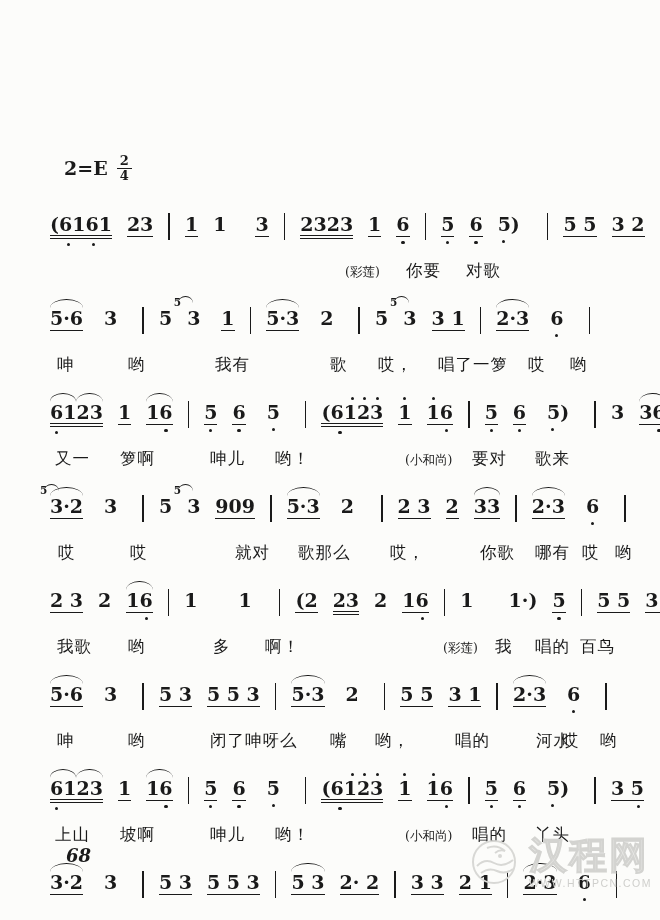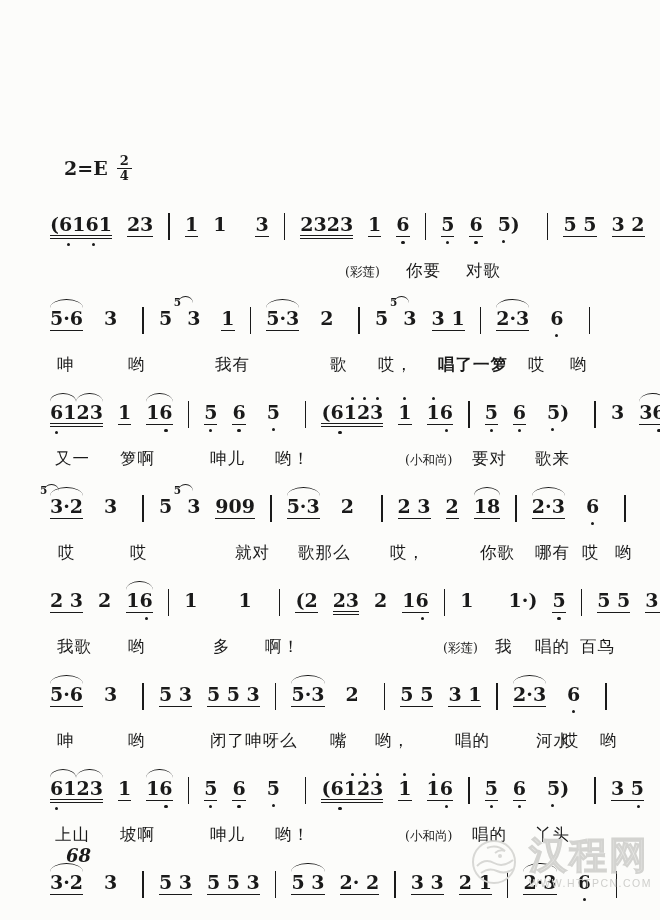--- a/index.html
+++ b/index.html
@@ -143,21 +143,21 @@
           <span class="tok u1"><span class="tx">2·3</span><span class="arc" style="left: 0%; width: 100%;"></span></span>
           <span class="tok" style="margin-left: 6px;"><span class="tx">6</span><span class="dt" style="left: calc(50% - 1.6px);"></span></span>
           <span class="bar" style="margin-left: 10px;"></span>
         </div>
         <div class="lyr">
           <span class="lseg" style="left: 57px;">呻</span>
           <span class="lseg" style="left: 128px;">哟</span>
           <span class="lseg" style="left: 215px;">我有</span>
           <span class="lseg" style="left: 330px;">歌</span>
           <span class="lseg" style="left: 378px;">哎，</span>
-          <span class="lseg" style="left: 438px; font-weight: bold;">唱了一箩</span>
+          <span class="lseg" style="left: 438px;">唱了一箩</span>
           <span class="lseg" style="left: 528px;">哎</span>
           <span class="lseg" style="left: 570px;">哟</span>
         </div>
       </div>
       <div class="line">
         <div class="notes">
           <span class="tok u2"><span class="tx">6123</span><span class="arc" style="left: 0%; width: 50%;"></span><span class="arc" style="left: 50%; width: 50%;"></span><span class="dt" style="left: calc(12.5% - 1.6px);"></span></span>
           <span class="tok u1"><span class="tx">1</span></span>
           <span class="tok u1"><span class="tx">16</span><span class="arc" style="left: 0%; width: 100%;"></span><span class="dt" style="left: calc(75% - 1.6px);"></span></span>
           <span class="bar"></span>
@@ -193,21 +193,21 @@
           <span class="bar" style="margin-left: 10px;"></span>
           <span class="tok"><span class="tx">5</span><span class="gr after">5<i class="garc"></i></span></span>
           <span class="tok"><span class="tx">3</span></span>
           <span class="tok u1"><span class="tx">909</span></span>
           <span class="bar"></span>
           <span class="tok u1"><span class="tx">5·3</span><span class="arc" style="left: 0%; width: 100%;"></span></span>
           <span class="tok" style="margin-left: 6px;"><span class="tx">2</span></span>
           <span class="bar" style="margin-left: 12px;"></span>
           <span class="tok u1"><span class="tx">2 3</span></span>
           <span class="tok u1"><span class="tx">2</span></span>
-          <span class="tok u1"><span class="tx">18</span><span class="arc" style="left: 0%; width: 100%;"></span></span>
+          <span class="tok u1"><span class="tx">33</span><span class="arc" style="left: 0%; width: 100%;"></span></span>
           <span class="bar"></span>
           <span class="tok u1"><span class="tx">2·3</span><span class="arc" style="left: 0%; width: 100%;"></span></span>
           <span class="tok" style="margin-left: 6px;"><span class="tx">6</span><span class="dt" style="left: calc(50% - 1.6px);"></span></span>
           <span class="bar" style="margin-left: 10px;"></span>
         </div>
         <div class="lyr">
           <span class="lseg" style="left: 58px;">哎</span>
           <span class="lseg" style="left: 130px;">哎</span>
           <span class="lseg" style="left: 235px;">就对</span>
           <span class="lseg" style="left: 298px;">歌那么</span>

